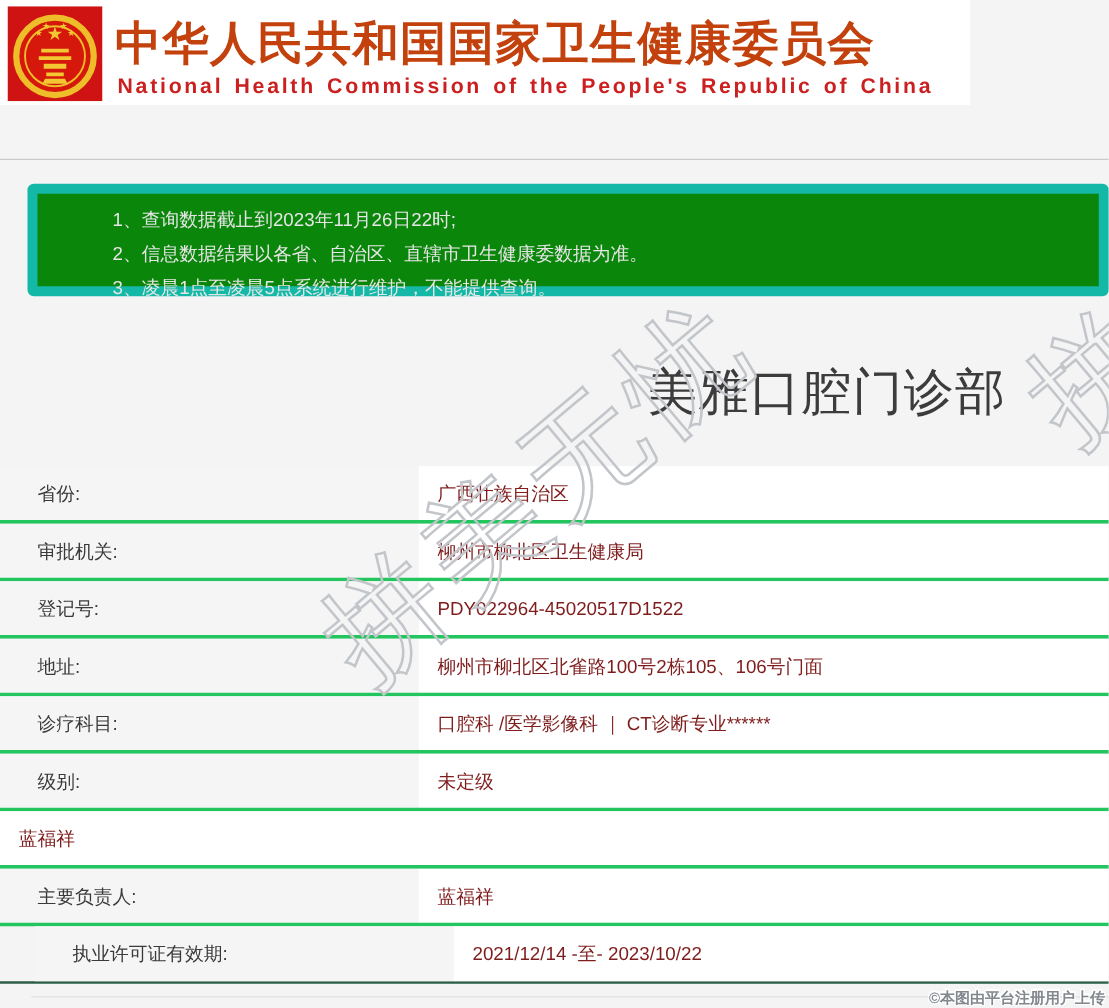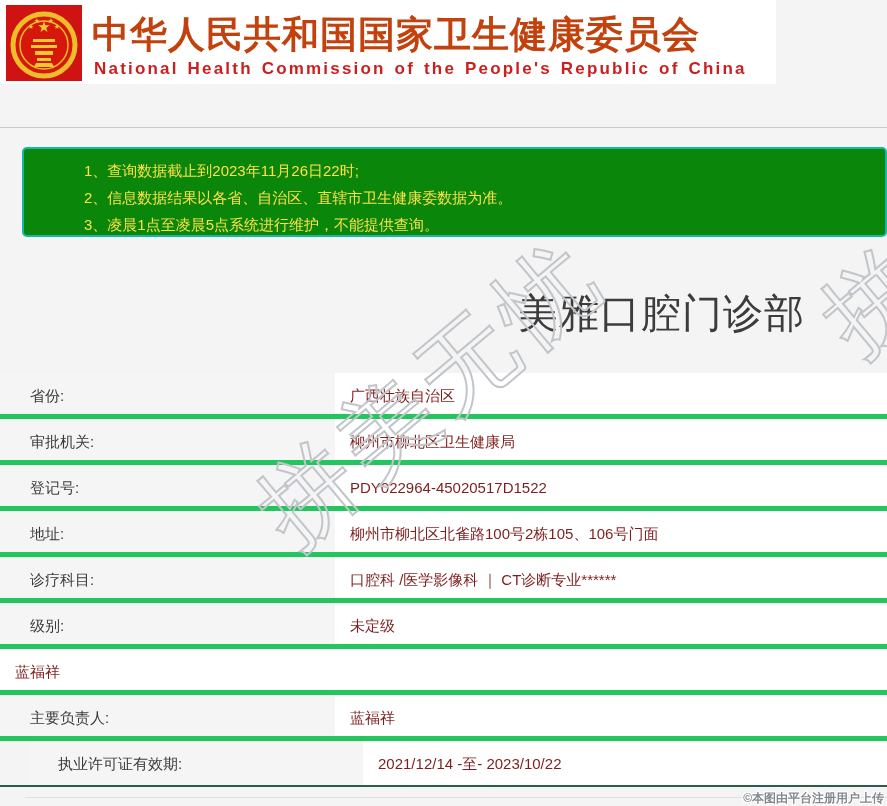--- a/index.html
+++ b/index.html
@@ -11,31 +11,31 @@
   .header-band { position:absolute; left:0; top:0; width:776px; height:84px; background:#ffffff; }
   .emblem { position:absolute; left:6px; top:5px; width:76px; height:76px; }
   .title-cn { position:absolute; left:92px; top:10px; font-size:37px; font-weight:bold;
               color:#c2410c; letter-spacing:1px; white-space:nowrap; }
   .title-en { position:absolute; left:94px; top:59px; font-size:17px; font-weight:bold;
               color:#cc2020; letter-spacing:2.2px; word-spacing:2px; white-space:nowrap; }
   .header-divider { position:absolute; left:0; top:127px; width:887px; height:1px; background:#c9c9c9; }
 
   
   .notice { position:absolute; left:22px; top:147px; width:865px; height:90px;
-            background:#0a860a; border:2px solid #14b8a6; border-radius:5px;
-            padding:8px 10px 8px 60px; color:#fde047; font-size:15px; line-height:27px; }
+            background:#0a860a; border:8px solid #14b8a6; border-radius:5px;
+            padding:8px 10px 8px 60px; color:#e5e5e5; font-size:15px; line-height:27px; }
   .notice-line { white-space:nowrap; }
 
   
   .org-name { position:absolute; left:518px; top:286px; font-size:40px; font-weight:400;
               color:#3c3c3c; letter-spacing:1px; white-space:nowrap; }
 
   
   .info-table { position:absolute; left:0; top:373px; width:887px; }
-  .info-row { display:flex; height:46px; border-bottom:5px solid #22c55e; }
+  .info-row { display:flex; height:46px; border-bottom:3px solid #22c55e; }
   .info-row:last-child { border-bottom:2px solid #2b5d48;padding-left:28px; }
   .info-label { width:335px; background:#f5f5f5; padding-left:30px; line-height:45px;
                 font-size:15px; color:#3a3a3a; }
   .info-value { flex:1; background:#ffffff; padding-left:15px; line-height:45px;
                 font-size:15px; color:#7f1d1d; white-space:nowrap; }
 
   
   .footer-line { position:absolute; left:25px; top:797px; width:862px; height:1px; background:#e0e0e0; }
   .copyright { position:absolute; right:3px; top:790px; font-size:12px; font-weight:bold;
                color:#83888f; white-space:nowrap;

